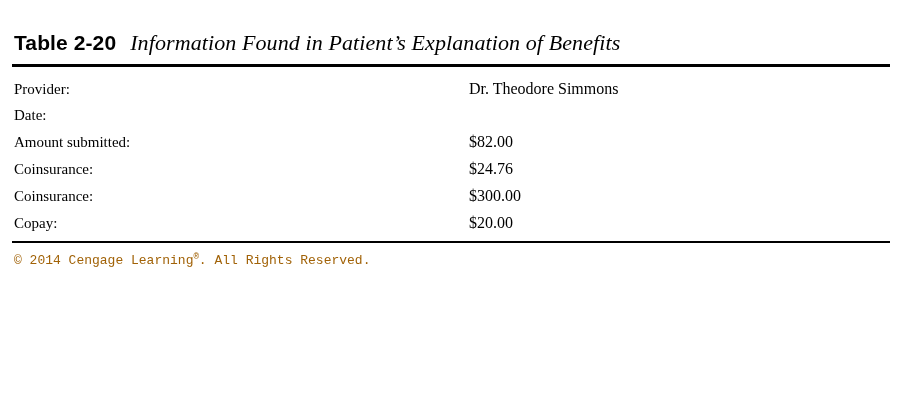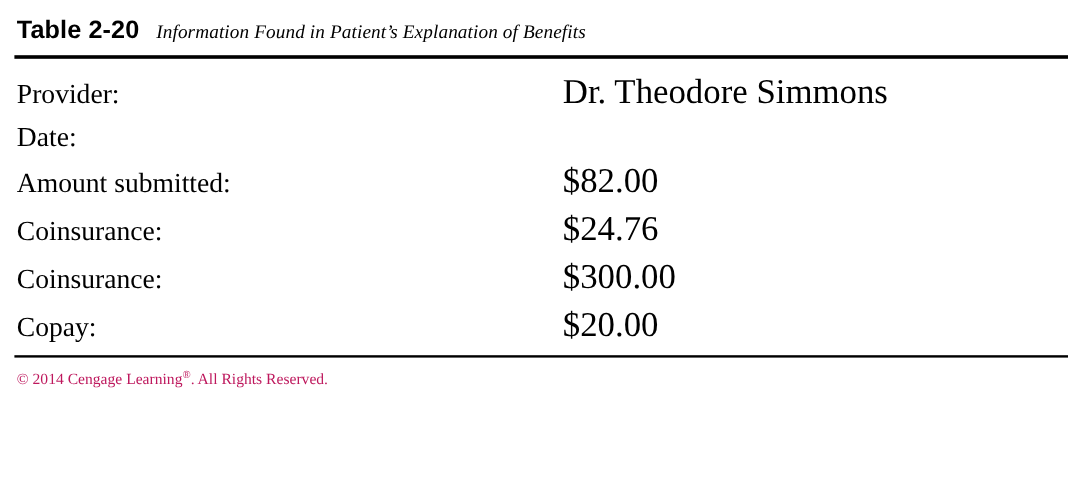--- a/index.html
+++ b/index.html
@@ -12,41 +12,41 @@
     background: #ffffff;
     font-family: "Liberation Serif", serif;
     color: #000000;
     overflow: hidden;
   }
   .page {
     position: relative;
     width: 902px;
     height: 384px;
     box-sizing: border-box;
-    padding: 0 12px;
+    padding: 16px 12px;
   }
   .table-caption {
     display: flex;
     align-items: baseline;
     gap: 14px;
     padding-top: 14px;
     padding-left: 2px;
     padding-bottom: 8px;
   }
   .caption-label {
     font-family: "Liberation Sans", sans-serif;
     font-weight: bold;
     font-size: 21px;
     letter-spacing: 0.1px;
     white-space: nowrap;
   }
   .caption-title {
     font-family: "Liberation Serif", serif;
     font-style: italic;
-    font-size: 16px;
+    font-size: 22px;
     letter-spacing: 0.1px;
     white-space: nowrap;
   }
   .rule-top {
     border-top: 3px solid #000000;
     margin: 0 0 0 0;
   }
   .rule-bottom {
     border-top: 2px solid #000000;
     margin: 0;
@@ -59,33 +59,33 @@
     align-items: baseline;
     line-height: 1.0;
     margin-bottom: 11px;
   }
   .row:last-child {
     margin-bottom: 0;
   }
   .cell-label {
     width: 455px;
     flex: 0 0 455px;
-    font-size: 23px;
+    font-size: 15px;
     white-space: nowrap;
   }
   .cell-value {
-    font-size: 29px;
+    font-size: 16px;
     white-space: nowrap;
   }
   .footnote {
-    font-family: Liberation Serif, serif;
+    font-family: Liberation Mono, monospace;
     font-size: 13px;
     padding-top: 9px;
     padding-left: 2px;
-    color: #be185d;
+    color: #a16207;
   }
   .footnote sup {
     font-size: 9px;
     vertical-align: super;
   }
 </style>
 </head>
 <body>
 
 <div class="page">

